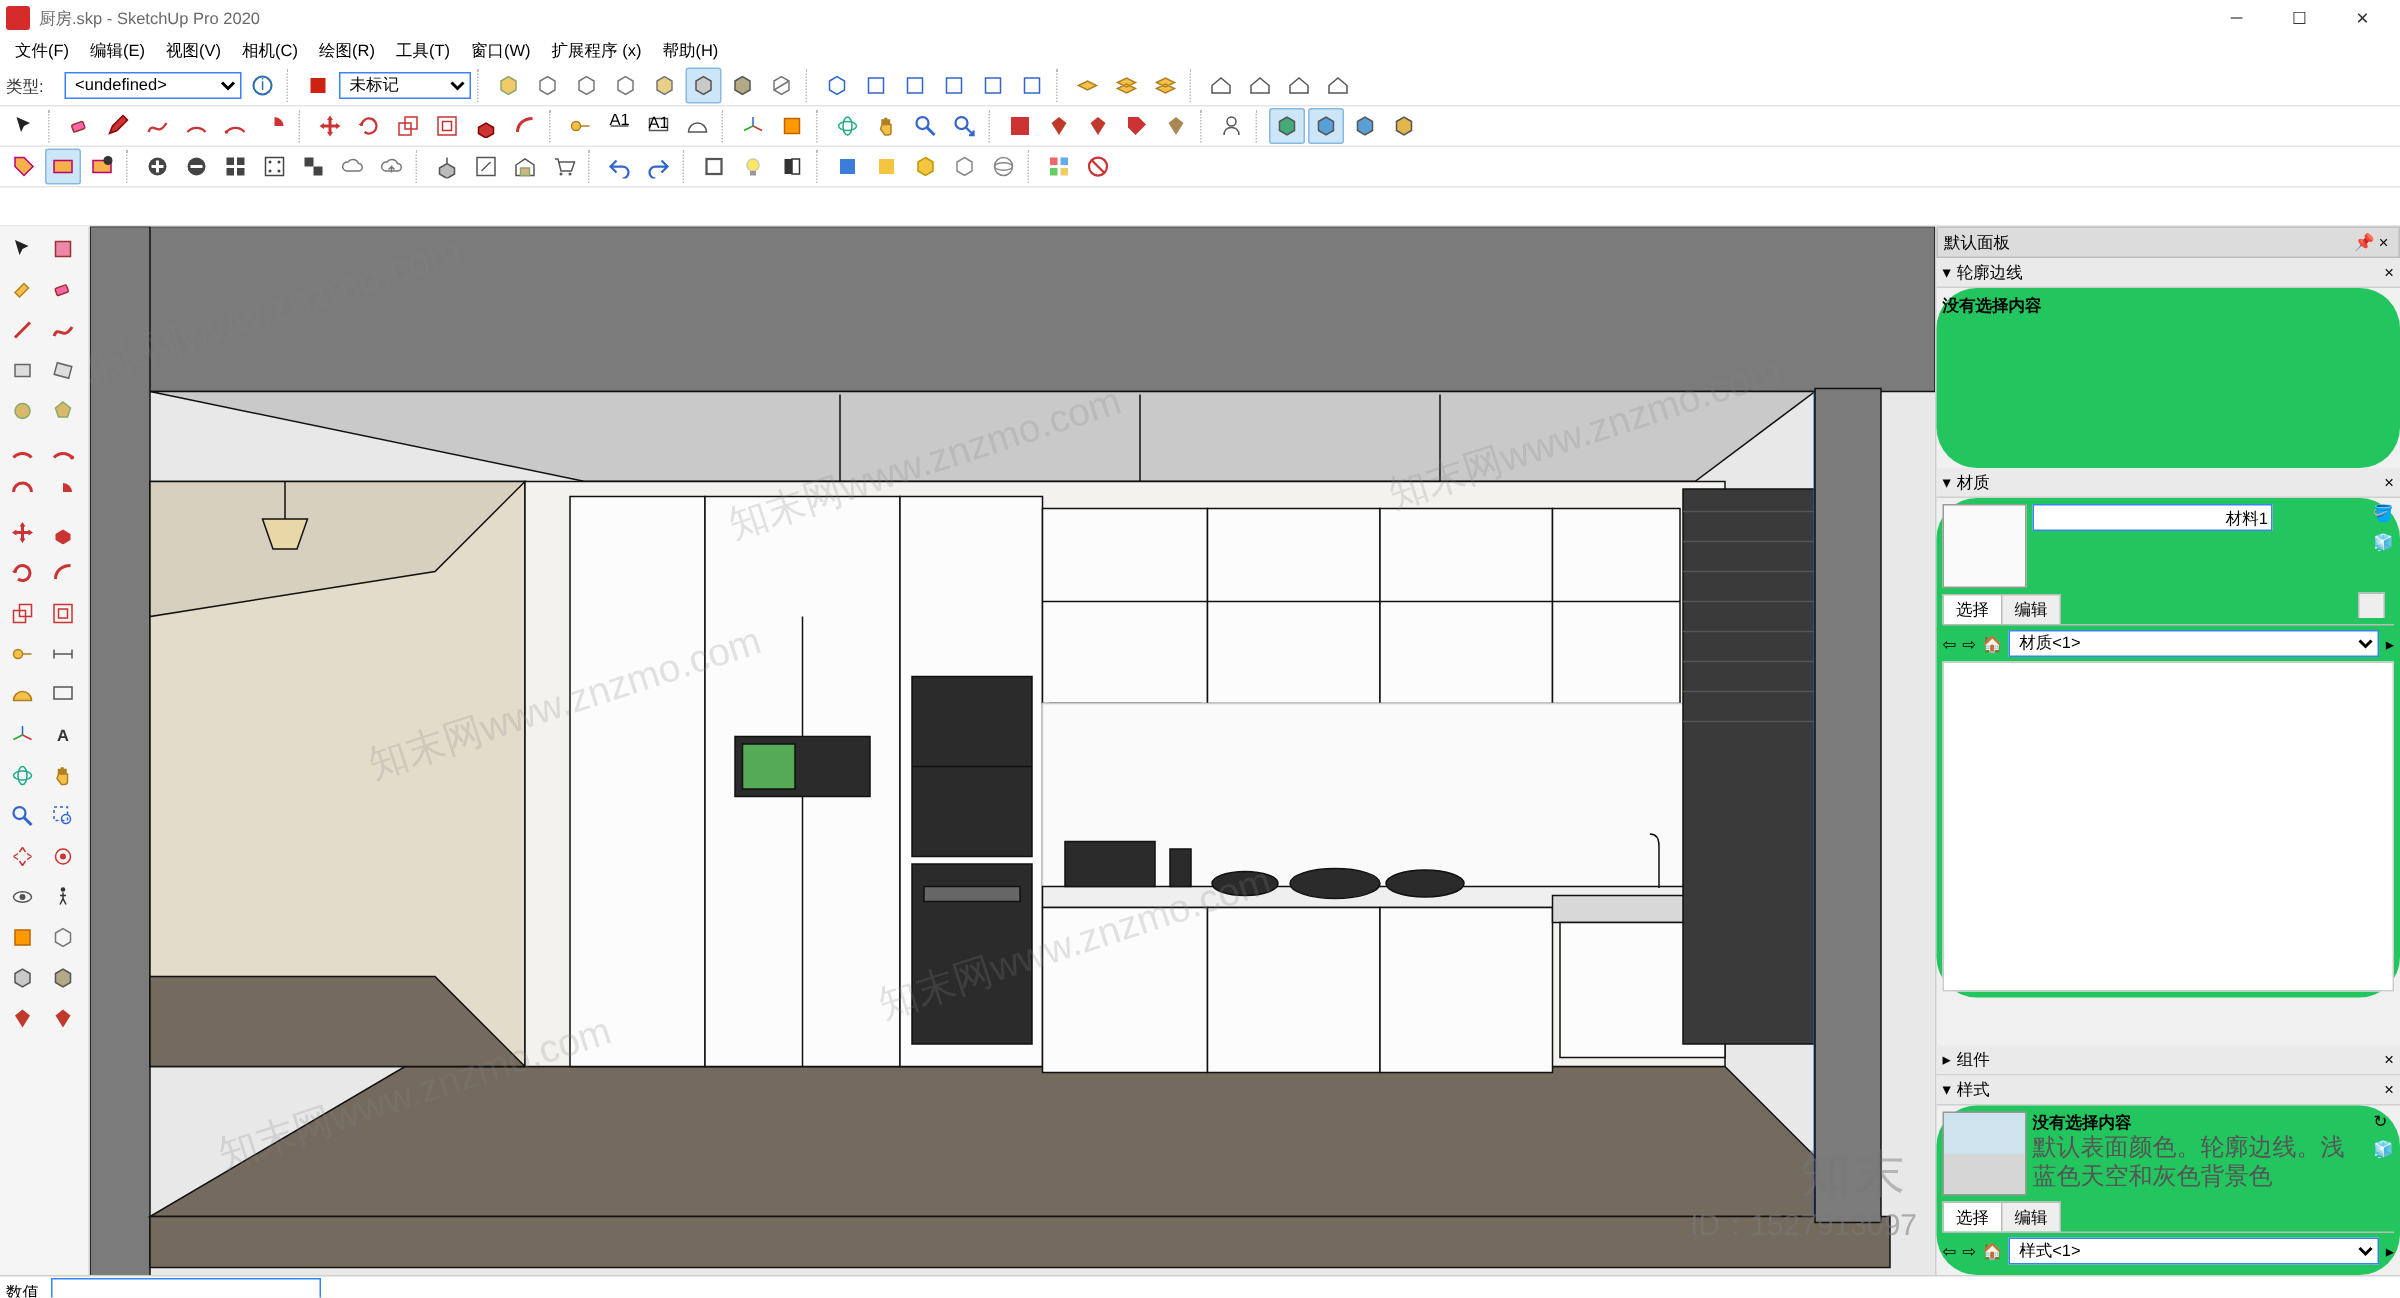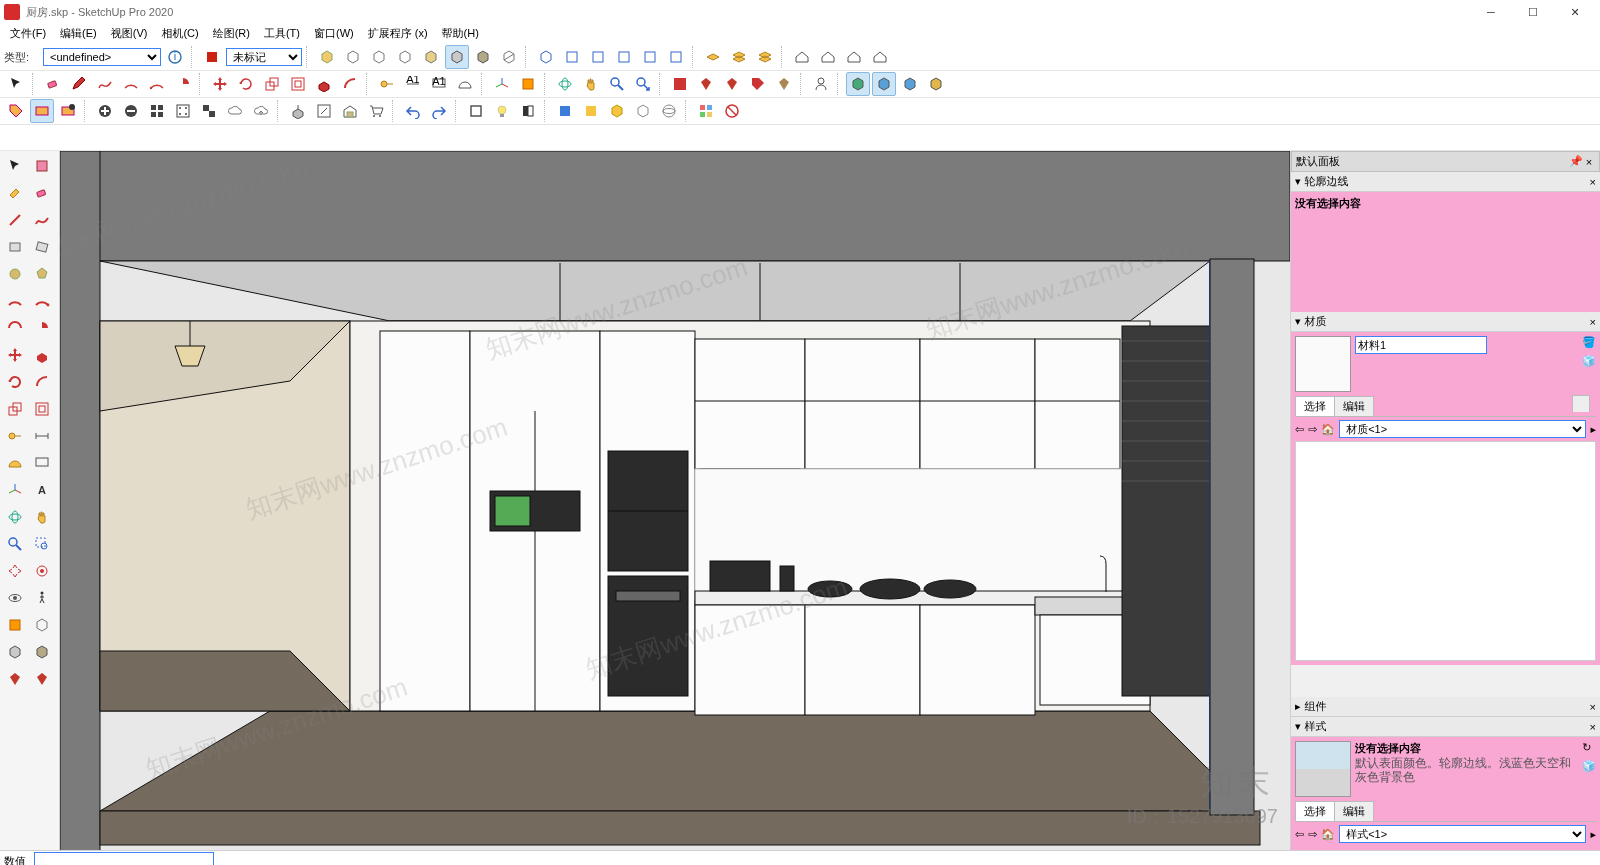--- a/index.html
+++ b/index.html
@@ -23,21 +23,21 @@
 .ltool .tbtn{width:26px;height:26px;}
 .viewport{flex:1;background:#e8e8e8;position:relative;overflow:hidden;}
 .viewlabel{position:absolute;top:2px;left:6px;font-size:10px;color:#555;}
 .scene{position:absolute;inset:0;}
 .rpanel{width:310px;background:#f0f0f0;border-left:1px solid #d0d0d0;display:flex;flex-direction:column;}
 .rpanel .hdr{background:#dcdcdc;border:1px solid #bfbfbf;padding:2px 4px;display:flex;align-items:center;}
 .rpanel .hdr .t{flex:1;}
 .rpanel .hdr .x{width:12px;text-align:center;}
 .rpanel .sub{background:#eaeaea;border-bottom:1px solid #cfcfcf;padding:2px 4px;display:flex;align-items:center;}
 .rpanel .sub .tri{margin-right:4px;}
-.rpanel .body{background:#f9a8d4;padding:4px;}
+.rpanel .body{background:#22c55e;padding:4px;border-radius:27px;}
 .matprev{display:flex;gap:4px;align-items:flex-start;}
 .matprev .sw{width:56px;height:56px;border:1px solid #999;background:#fafafa;}
 .matprev .side{display:flex;flex-direction:column;gap:6px;margin-left:auto;}
 .tabs{display:flex;border-bottom:1px solid #bbb;margin-top:4px;}
 .tabs span{padding:2px 8px;border:1px solid #bbb;border-bottom:none;background:#eee;margin-right:-1px;}
 .tabs span.act{background:#fff;}
 .navrow{display:flex;align-items:center;gap:4px;padding:3px 0;}
 .wm{position:absolute;color:rgba(130,130,130,0.22);font-size:26px;transform:rotate(-18deg);pointer-events:none;}
 .idwm{position:absolute;right:12px;bottom:20px;color:rgba(120,120,120,0.55);font-size:20px;}
 .logo{position:absolute;right:18px;bottom:44px;color:rgba(120,120,120,0.45);font-size:34px;letter-spacing:2px;}
@@ -82,21 +82,21 @@
         <circle cx="8" cy="8" r="6" fill="none" stroke="#2a6db3" stroke-width="1.4"></circle>
         <text x="8" y="11" text-anchor="middle" font-size="9" fill="#2a6db3">i</text>
       </svg>
     </div>
   <div class="sep"></div>
   <div class="tbtn">
       <svg viewBox="0 0 16 16">
         <rect x="3" y="3" width="10" height="10" fill="#c21"></rect>
       </svg>
     </div>
-  <select style="width:76px"><option>未标记</option></select>
+  <select style="width:88px"><option>未标记</option></select>
   <div class="sep"></div>
   <div class="tbtn">
       <svg viewBox="0 0 16 16">
         <path d="M3 5l5-3 5 3v6l-5 3-5-3z" fill="#f2c96b" stroke="#8a6"></path>
       </svg>
     </div>
   <div class="tbtn">
       <svg viewBox="0 0 16 16">
         <path d="M3 5l5-3 5 3v6l-5 3-5-3z" fill="none" stroke="#777"></path>
       </svg>
@@ -882,21 +882,21 @@
     </div>
 
     <div class="sub">
       <span class="tri">▾</span>
       <span>材质</span>
       <span style="margin-left:auto">×</span>
     </div>
     <div class="body">
       <div class="matprev">
         <div class="sw"></div>
-        <input type="text" style="width: 132px;" value="材料1">
+        <input type="text" style="width: 160px; text-align: right;" value="材料1">
         <div class="side">
           <span>🪣</span>
           <span>🧊</span>
         </div>
       </div>
       <div class="tabs">
         <span class="act">选择</span>
         <span>编辑</span>
         <span style="margin-left:auto;border:none;background:none"><span class="pencil"></span></span>
       </div>
@@ -920,21 +920,21 @@
     <div class="sub">
       <span class="tri">▾</span>
       <span>样式</span>
       <span style="margin-left:auto">×</span>
     </div>
     <div class="body">
       <div class="matprev">
         <div class="sw" style="background:linear-gradient(#cfe3ef 50%,#d6d6d6 50%)"></div>
         <div style="flex:1">
           <div style="font-weight:bold">没有选择内容</div>
-          <div style="color:#555;font-size:12px;line-height:1.2">默认表面颜色。轮廓边线。浅蓝色天空和灰色背景色</div>
+          <div style="color:#555;font-size:16px;line-height:1.2">默认表面颜色。轮廓边线。浅蓝色天空和灰色背景色</div>
         </div>
         <div class="side">
           <span>↻</span>
           <span>🧊</span>
         </div>
       </div>
       <div class="tabs">
         <span class="act">选择</span>
         <span>编辑</span>
       </div>

